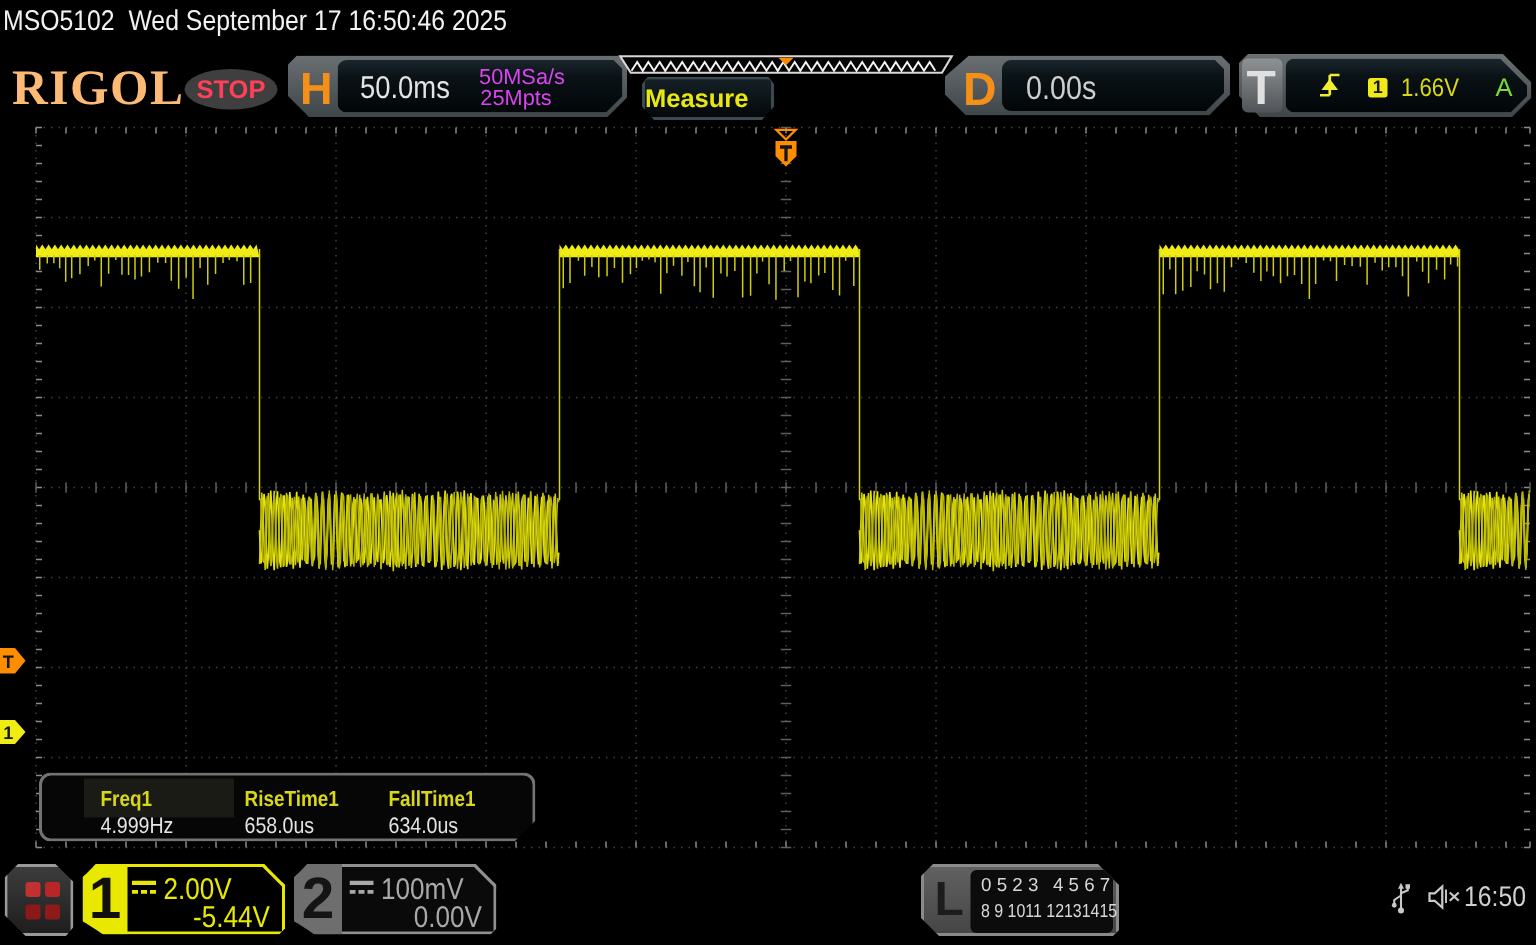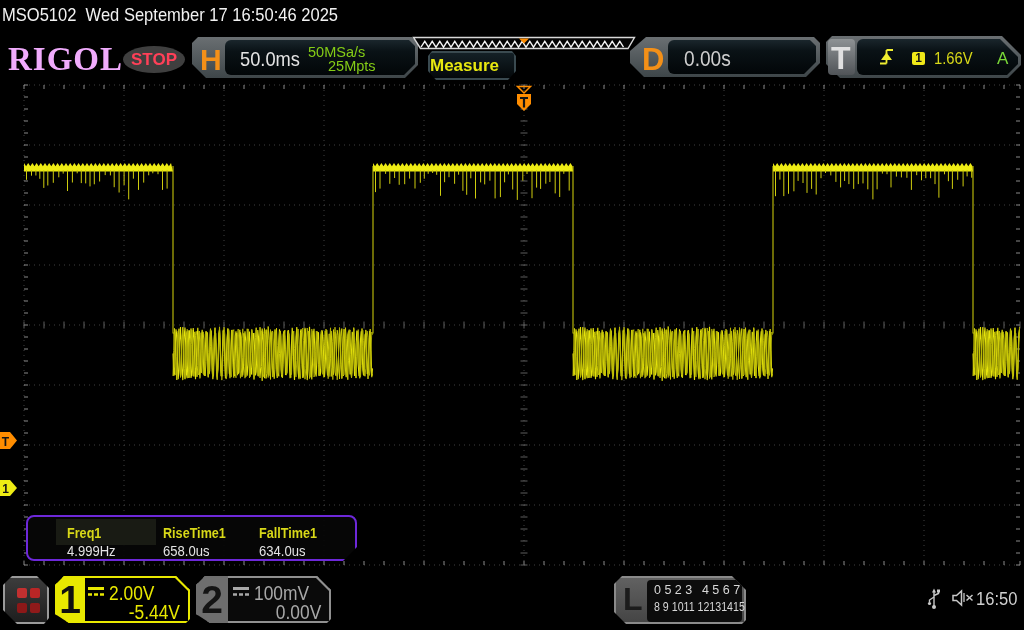--- a/index.html
+++ b/index.html
@@ -1,43 +1,43 @@
 <!DOCTYPE html>
 <html><head><meta charset="utf-8">
 <style>
 *{margin:0;padding:0;box-sizing:border-box}
 html,body{width:1024px;height:630px;background:#000;overflow:hidden;font-family:"Liberation Sans",sans-serif}
 .abs{position:absolute}
 .cx{transform:scaleX(0.87);transform-origin:0 50%}
 #root{position:relative;width:1024px;height:630px;background:#000}
 #topline{left:2px;top:4px;color:#f2f2f2;font-size:19px}
-#rigol{left:8px;top:41px;font-family:"Liberation Serif",serif;font-weight:bold;font-size:33px;color:#f0abfc;letter-spacing:1px}
+#rigol{left:8px;top:41px;font-family:"Liberation Serif",serif;font-weight:bold;font-size:33px;color:#fdba74;letter-spacing:1px}
 #stopbadge{left:123px;top:46px;width:62px;height:27px;background:#3f3f3f;border-radius:50%;color:#ff4058;font-weight:bold;font-size:17px;text-align:center;line-height:27px}
 .pinner{position:absolute;background:linear-gradient(#1a262c 0%,#0a1216 32%,#020608 100%);border-radius:6px}
 #hpanel{left:192px;top:37px;width:226px;height:41px;background:linear-gradient(#6a6f72,#3e4649);clip-path:polygon(6px 0,220px 0,226px 6px,226px 28px,213px 41px,14px 41px,0 27px,0 6px)}
 #hpanel .pinner{left:33px;top:3px;width:190px;height:35px;clip-path:polygon(0 0,184px 0,190px 6px,190px 24px,179px 35px,0 35px)}
 #hletter{left:200px;top:43px;color:#f49018;font-size:30px;font-weight:bold}
 #hval{left:240px;top:47px;color:#e4e4e4;font-size:21px}
-.hr8{color:#84cc16;font-size:14.5px;text-align:left}
+.hr8{color:#d946ef;font-size:14.5px;text-align:center}
 #strip{left:410px;top:35px;width:228px;height:16px}
 .btn{height:29px;background:linear-gradient(#142026,#04080a);border:2px solid #3a4a50;border-radius:4px;text-align:left;font-weight:bold;font-size:17px;line-height:25px;clip-path:polygon(4px 0,calc(100% - 4px) 0,100% 5px,100% 20px,calc(100% - 8px) 100%,8px 100%,0 20px,0 5px)}
 #measbtn{left:428px;top:51px;width:88px;color:#e8e810}
 #runbtn{left:532px;top:51px;width:89px;color:#e81018}
 #dpanel{left:630px;top:37px;width:190px;height:40px;background:linear-gradient(#6a6f72,#3e4649);clip-path:polygon(16px 0,184px 0,190px 6px,190px 26px,176px 40px,14px 40px,0 26px,0 14px)}
 #dpanel .pinner{left:38px;top:3px;width:148px;height:34px;clip-path:polygon(0 0,142px 0,148px 6px,148px 22px,136px 34px,0 34px)}
 #dletter{left:642px;top:42px;color:#f49018;font-size:31px;font-weight:bold}
 #dval{left:684px;top:46px;color:#cecece;font-size:22px}
 #tpanel{left:826px;top:36px;width:195px;height:42px;background:linear-gradient(#6a6f72,#3e4649);clip-path:polygon(6px 0,176px 0,195px 19px,195px 29px,182px 42px,14px 42px,0 28px,0 6px)}
 #tpanel .pinner{left:31px;top:3px;width:161px;height:36px;clip-path:polygon(0 0,143px 0,161px 18px,161px 25px,150px 36px,0 36px)}
 #tletter{left:831px;top:40px;color:#e0e0e0;font-size:32px;font-weight:bold}
 #tkey{left:828px;top:39px;width:27px;height:36px;border-radius:4px;background:linear-gradient(#8e9294,#505458)}
 #tsrc{left:912px;top:52px;width:13px;height:13px;background:#f0e818;border-radius:2px;color:#151515;font-size:12px;font-weight:bold;text-align:center;line-height:13px}
 #tval{left:934px;top:49px;color:#d8d818;font-size:17px}
 #tmode{left:997px;top:49px;color:#7ad838;font-size:17px}
-#measbox{left:26px;top:515px;width:331px;height:46px;background:rgba(6,6,6,0.93);border:2px solid #6d28d9;border-radius:8px;clip-path:polygon(0 0,331px 0,331px 32px,317px 46px,0 46px)}
+#measbox{left:26px;top:515px;width:331px;height:46px;background:rgba(6,6,6,0.93);border:2px solid #737373;border-radius:8px;clip-path:polygon(0 0,331px 0,331px 32px,317px 46px,0 46px)}
 #measbox .hl{position:absolute;left:28px;top:2px;width:100px;height:26px;background:#191b14}
 .mlabel{position:absolute;top:8px;color:#d8d818;font-size:14.5px;font-weight:bold}
 .mval{position:absolute;top:25px;color:#e4e4e4;font-size:15px}
 #redicon{left:3px;top:576px;width:46px;height:48px;background:linear-gradient(#3c3c3c,#1e1e1e);border:2.5px solid #9a9a9a;clip-path:polygon(9px 0,34px 0,46px 12px,46px 42px,41px 48px,14px 48px,0 34px,0 9px)}
 .rsq{position:absolute;width:10px;height:10px;border-radius:2px}
 .chan{height:47px}
 #ch1{left:55px;top:576px;width:135px;background:#000;border:2px solid #e8e800;clip-path:polygon(9px 0,121px 0,135px 14px,135px 43px,131px 47px,14px 47px,0 38px,0 9px)}
 #ch1tab{position:absolute;left:-2px;top:-2px;width:30px;height:47px;background:#e8e800}
 #ch1corner{position:absolute;right:-2px;top:-2px;width:0;height:0;border-top:17px solid #e8e800;border-left:17px solid transparent}
 #ch2{left:196px;top:576px;width:135px;background:#0a0a0a;border:2px solid #909090;clip-path:polygon(9px 0,121px 0,135px 14px,135px 43px,131px 47px,14px 47px,0 38px,0 9px)}
@@ -82,21 +82,21 @@
 </svg>
 <div class="abs cx" id="topline">MSO5102&nbsp; Wed September 17 16:50:46 2025</div>
 <div class="abs" id="rigol">RIGOL</div>
 <div class="abs" id="stopbadge">STOP</div>
 <div class="abs" id="hpanel">
       <div class="pinner"></div>
     </div>
 <div class="abs" id="hletter">H</div>
 <div class="abs cx" id="hval">50.0ms</div>
 <div class="abs hr8" style="left:308px;top:44px;width:80px">50MSa/s</div>
-<div class="abs hr8" style="left:328px;top:58px;width:80px">25Mpts</div>
+<div class="abs hr8" style="left:304px;top:58px;width:80px">25Mpts</div>
 <div class="abs" id="strip">
 <svg width="228" height="16" style="position:absolute;left:0;top:0">
         <polygon points="3.5,2.5 224.5,2.5 218,13.5 10.5,13.5" fill="#040404" stroke="#d8d8d8" stroke-width="1.4"></polygon>
         <polyline points="11.0,12.2 14.8,6.3 18.5,12.2 22.2,6.3 26.0,12.2 29.8,6.3 33.5,12.2 37.2,6.3 41.0,12.2 44.8,6.3 48.5,12.2 52.2,6.3 56.0,12.2 59.8,6.3 63.5,12.2 67.2,6.3 71.0,12.2 74.8,6.3 78.5,12.2 82.2,6.3 86.0,12.2 89.8,6.3 93.5,12.2 97.2,6.3 101.0,12.2 104.8,6.3 108.5,12.2 112.2,6.3 116.0,12.2 119.8,6.3 123.5,12.2 127.2,6.3 131.0,12.2 134.8,6.3 138.5,12.2 142.2,6.3 146.0,12.2 149.8,6.3 153.5,12.2 157.2,6.3 161.0,12.2 164.8,6.3 168.5,12.2 172.2,6.3 176.0,12.2 179.8,6.3 183.5,12.2 187.2,6.3 191.0,12.2 194.8,6.3 198.5,12.2 202.2,6.3 206.0,12.2 209.8,6.3 213.5,12.2" stroke="#f4f4f4" stroke-width="1.3" fill="none"></polyline>
         <path d="M109 3.5 l10 0 l-5 5 Z" fill="#ff8d00"></path>
       </svg>
 </div>
 <div class="abs btn" id="measbtn">Measure</div>
 <div class="abs" id="dpanel">
       <div class="pinner"></div>

